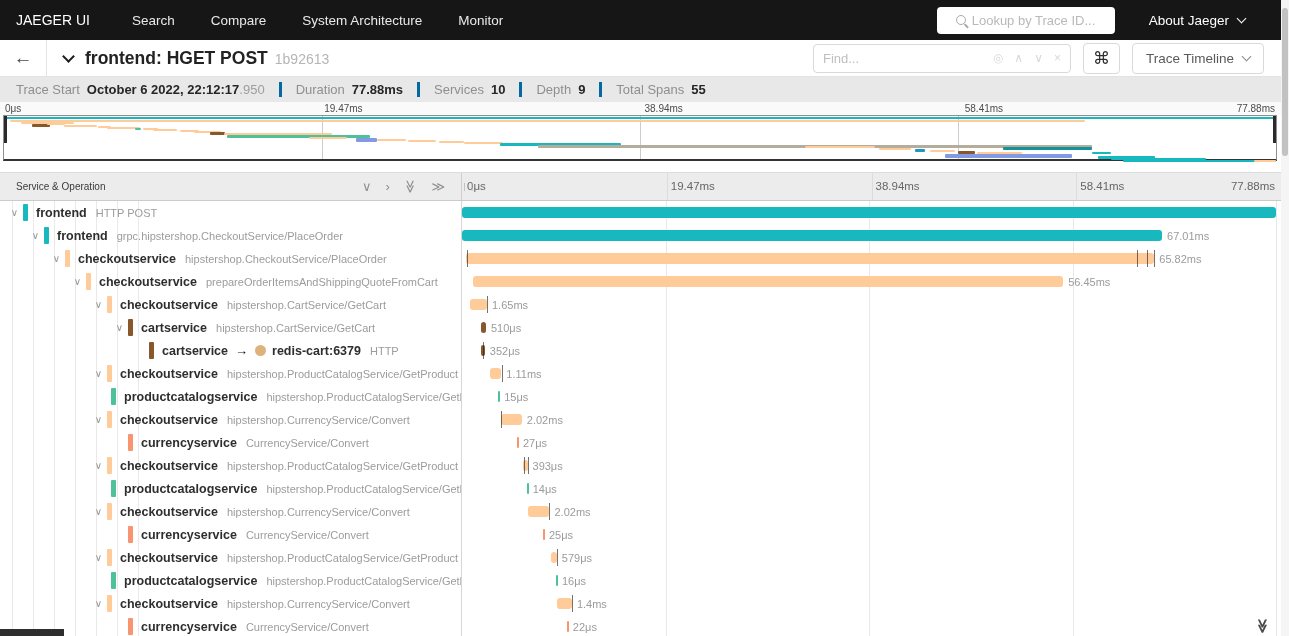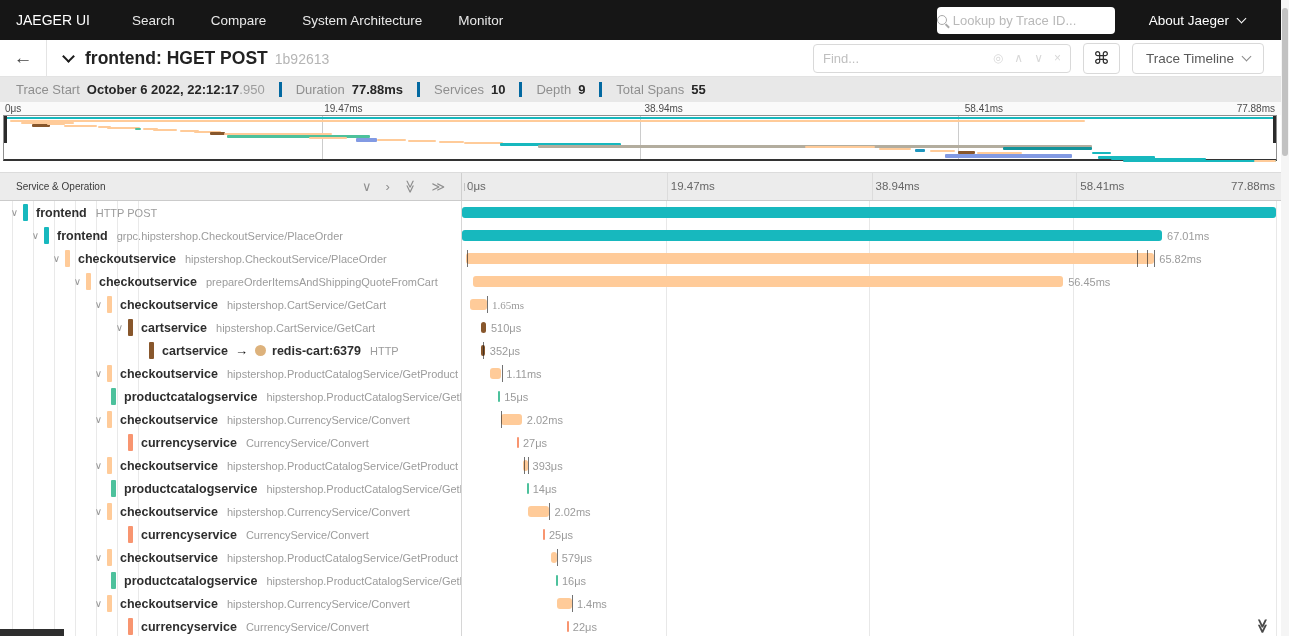--- a/index.html
+++ b/index.html
@@ -8,21 +8,21 @@
   .app { position:relative; width:1289px; height:636px; }
 
   
   .nav { position:absolute; top:0; left:0; right:8px; height:40px; background:#161616;
          display:flex; align-items:center; padding:0 16px; z-index:5; }
   .brand { color:#fff; font-size:14px; margin-right:42px; cursor:pointer; white-space:nowrap; }
   .nav-items { display:flex; align-items:center; }
   .nav-item { color:#e9e9e9; font-size:13.5px; margin-right:36px; cursor:pointer; white-space:nowrap; }
   .nav-right { margin-left:auto; display:flex; align-items:center; margin-right:20px; }
   .lookup { width:178px; height:27px; background:#fff; border-radius:4px; display:flex;
-            align-items:center; padding:0 0; margin-right:34px; }
+            align-items:center; padding:0 19px; margin-right:34px; }
   .search-icon { width:10px; height:10px; border:1.5px solid #a9a9a9; border-radius:50%;
                  position:relative; flex:none; margin-right:6px; }
   .search-icon::after { content:""; position:absolute; width:5px; height:1.5px; background:#a9a9a9;
                  transform:rotate(45deg); left:7px; top:9px; }
   .lookup input { border:none; outline:none; width:100%; font-size:13px; color:#333; background:transparent;
                   font-family:"Liberation Sans", sans-serif; }
   .lookup input::placeholder { color:#b9b9b9; }
   .about { color:#fff; font-size:13.5px; display:flex; align-items:center; cursor:pointer; white-space:nowrap; }
   .chev { display:inline-block; width:7px; height:7px; border-right:1.6px solid currentColor;
           border-bottom:1.6px solid currentColor; transform:rotate(45deg); margin-left:9px; margin-top:-4px; }
@@ -308,21 +308,21 @@
       <div class="row">
         <div class="row-left" style="padding-left: 90px;">
           <span class="row-chev">∨</span>
           <span class="chip" style="background: rgb(255, 203, 153);"></span>
           <span class="svc">checkoutservice</span>
           <span class="op">hipstershop.CartService/GetCart</span>
         </div>
         <div class="row-right">
           <div class="bar" style="left: 0.95%; width: 2.12%; background: rgb(255, 203, 153);"></div>
           <div class="mark" style="left: 3.1%;"></div>
-          <span class="bar-label" style="left: calc(3.07% + 5px); font-family: Liberation Serif, serif;">1.65ms</span>
+          <span class="bar-label" style="left: calc(3.07% + 5px);">1.65ms</span>
         </div>
       </div>
       <div class="row">
         <div class="row-left" style="padding-left: 111px;">
           <span class="row-chev">∨</span>
           <span class="chip" style="background: rgb(136, 87, 44);"></span>
           <span class="svc">cartservice</span>
           <span class="op">hipstershop.CartService/GetCart</span>
         </div>
         <div class="row-right">

